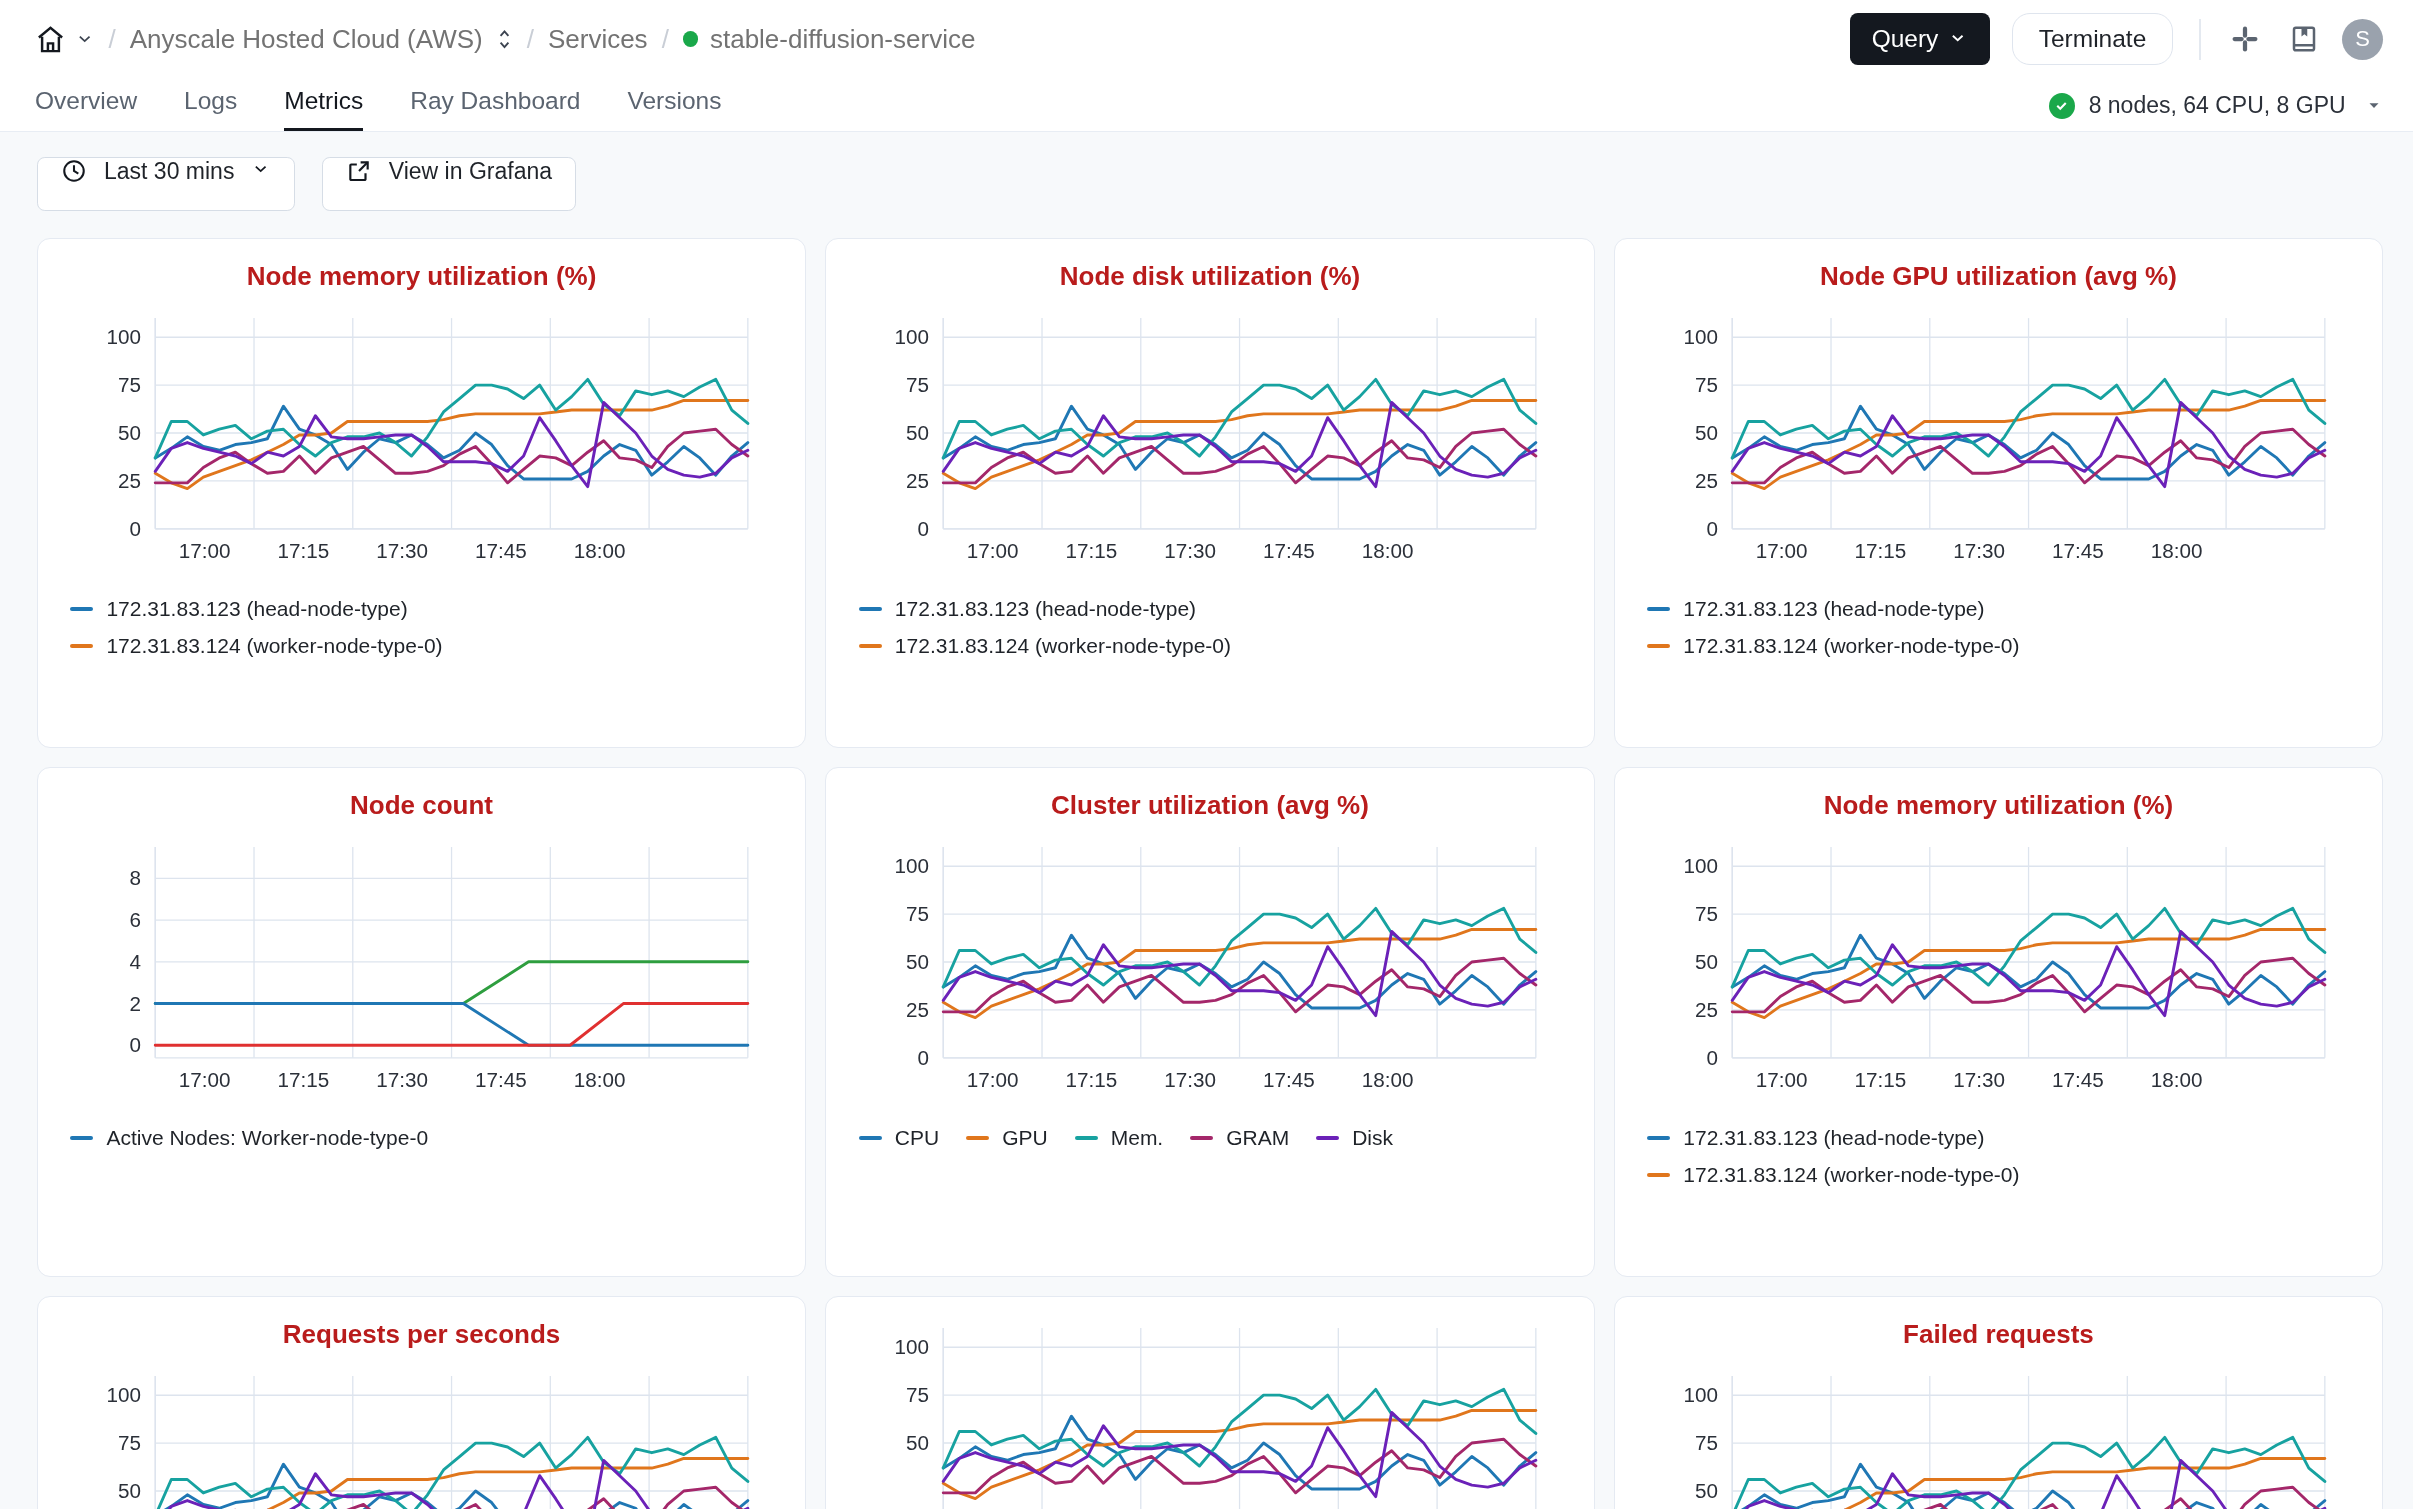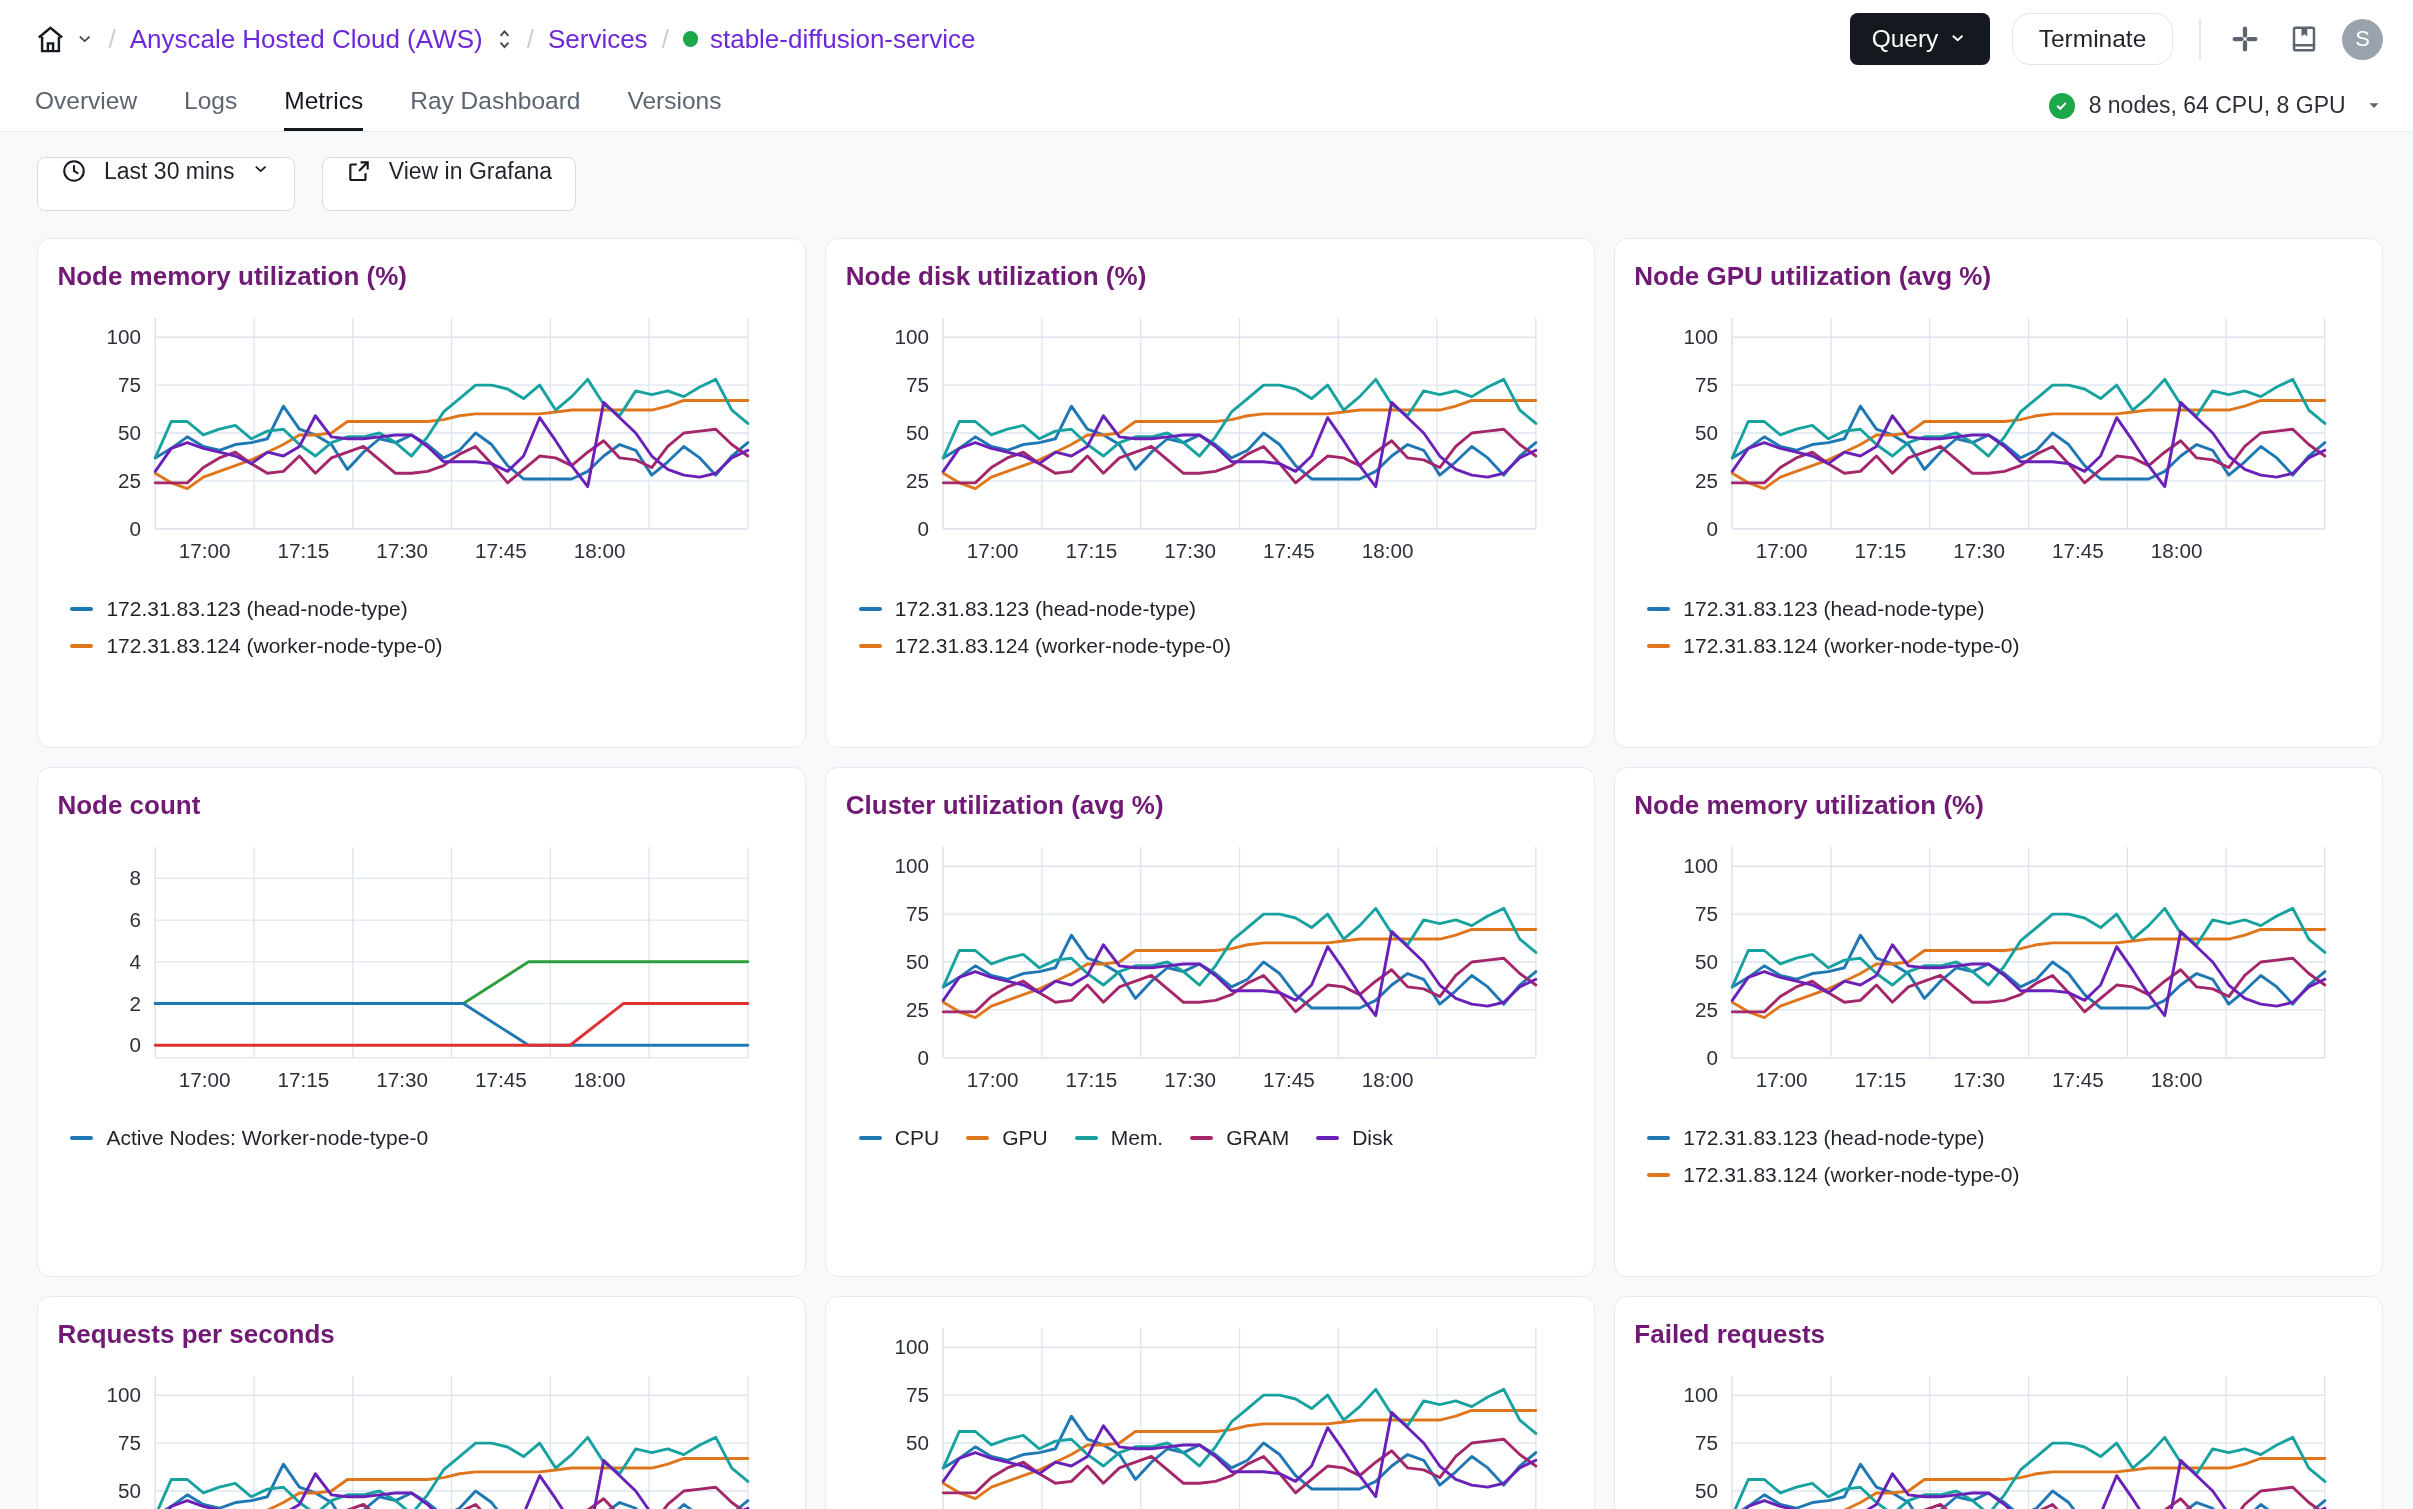--- a/index.html
+++ b/index.html
@@ -14,21 +14,21 @@
   
   .topbar {
     height:78px; background:#ffffff;
     display:flex; align-items:center;
     padding:0 30px 0 35px;
   }
   .crumbs { display:flex; align-items:center; gap:0; flex:1; min-width:0; }
   .home-icon { width:31px; height:31px; display:block; }
   .caret-sm { width:19.4px; height:19.4px; margin-left:9px; display:block; }
   .sep { color:#c9ced6; font-size:26px; margin:0 14px; font-weight:300; }
-  .crumb-txt { font-size:26px; color:#6d28d9; white-space:nowrap; }
+  .crumb-txt { font-size:26px; color:#737373; white-space:nowrap; }
   .sort-icon { width:17px; height:24.5px; margin-left:13px; display:block; }
   .status-dot {
     width:15.5px; height:15.5px; border-radius:50%;
     background:#1aa84a; margin-right:11.6px; flex:none;
   }
   .crumb-last { display:flex; align-items:center; }
 
   .topright { display:flex; align-items:center; gap:0; flex:none; }
   .btn-query {
     background:#14181f; color:#ffffff; border:none; border-radius:7.8px;
@@ -83,21 +83,21 @@
     display:grid; grid-template-columns:repeat(3, 1fr);
     gap:19.4px; padding:27px 30px 0 37px;
   }
   .card {
     background:#ffffff; border:1.3px solid #e5eaf2; border-radius:13px;
     padding:22px 19.4px 18px 19.4px; overflow:hidden;
   }
   .card.r1, .card.r2 { height:510px; }
   .card.r3 { height:226px; }
   .card-title {
-    text-align:left; font-size:26px; font-weight:bold; color:#701a75;
+    text-align:center; font-size:26px; font-weight:bold; color:#b91c1c;
     margin-bottom:17px;
   }
   .plotwrap { display:flex; justify-content:center; }
   .legend { margin-top:10.3px; padding-left:13px; }
   .legend.inline { display:flex; gap:27px; flex-wrap:wrap; }
   .lg-item { display:flex; align-items:center; gap:13px; margin-bottom:13px; }
   .legend.inline .lg-item { margin-bottom:0; }
   .lg-swatch { width:23px; height:4.5px; border-radius:2.6px; flex:none; }
   .lg-label { font-size:21px; color:#1f2329; white-space:nowrap; }
   .tick { font-size:32px; fill:#2b3039; font-family:"Liberation Sans", sans-serif; }

